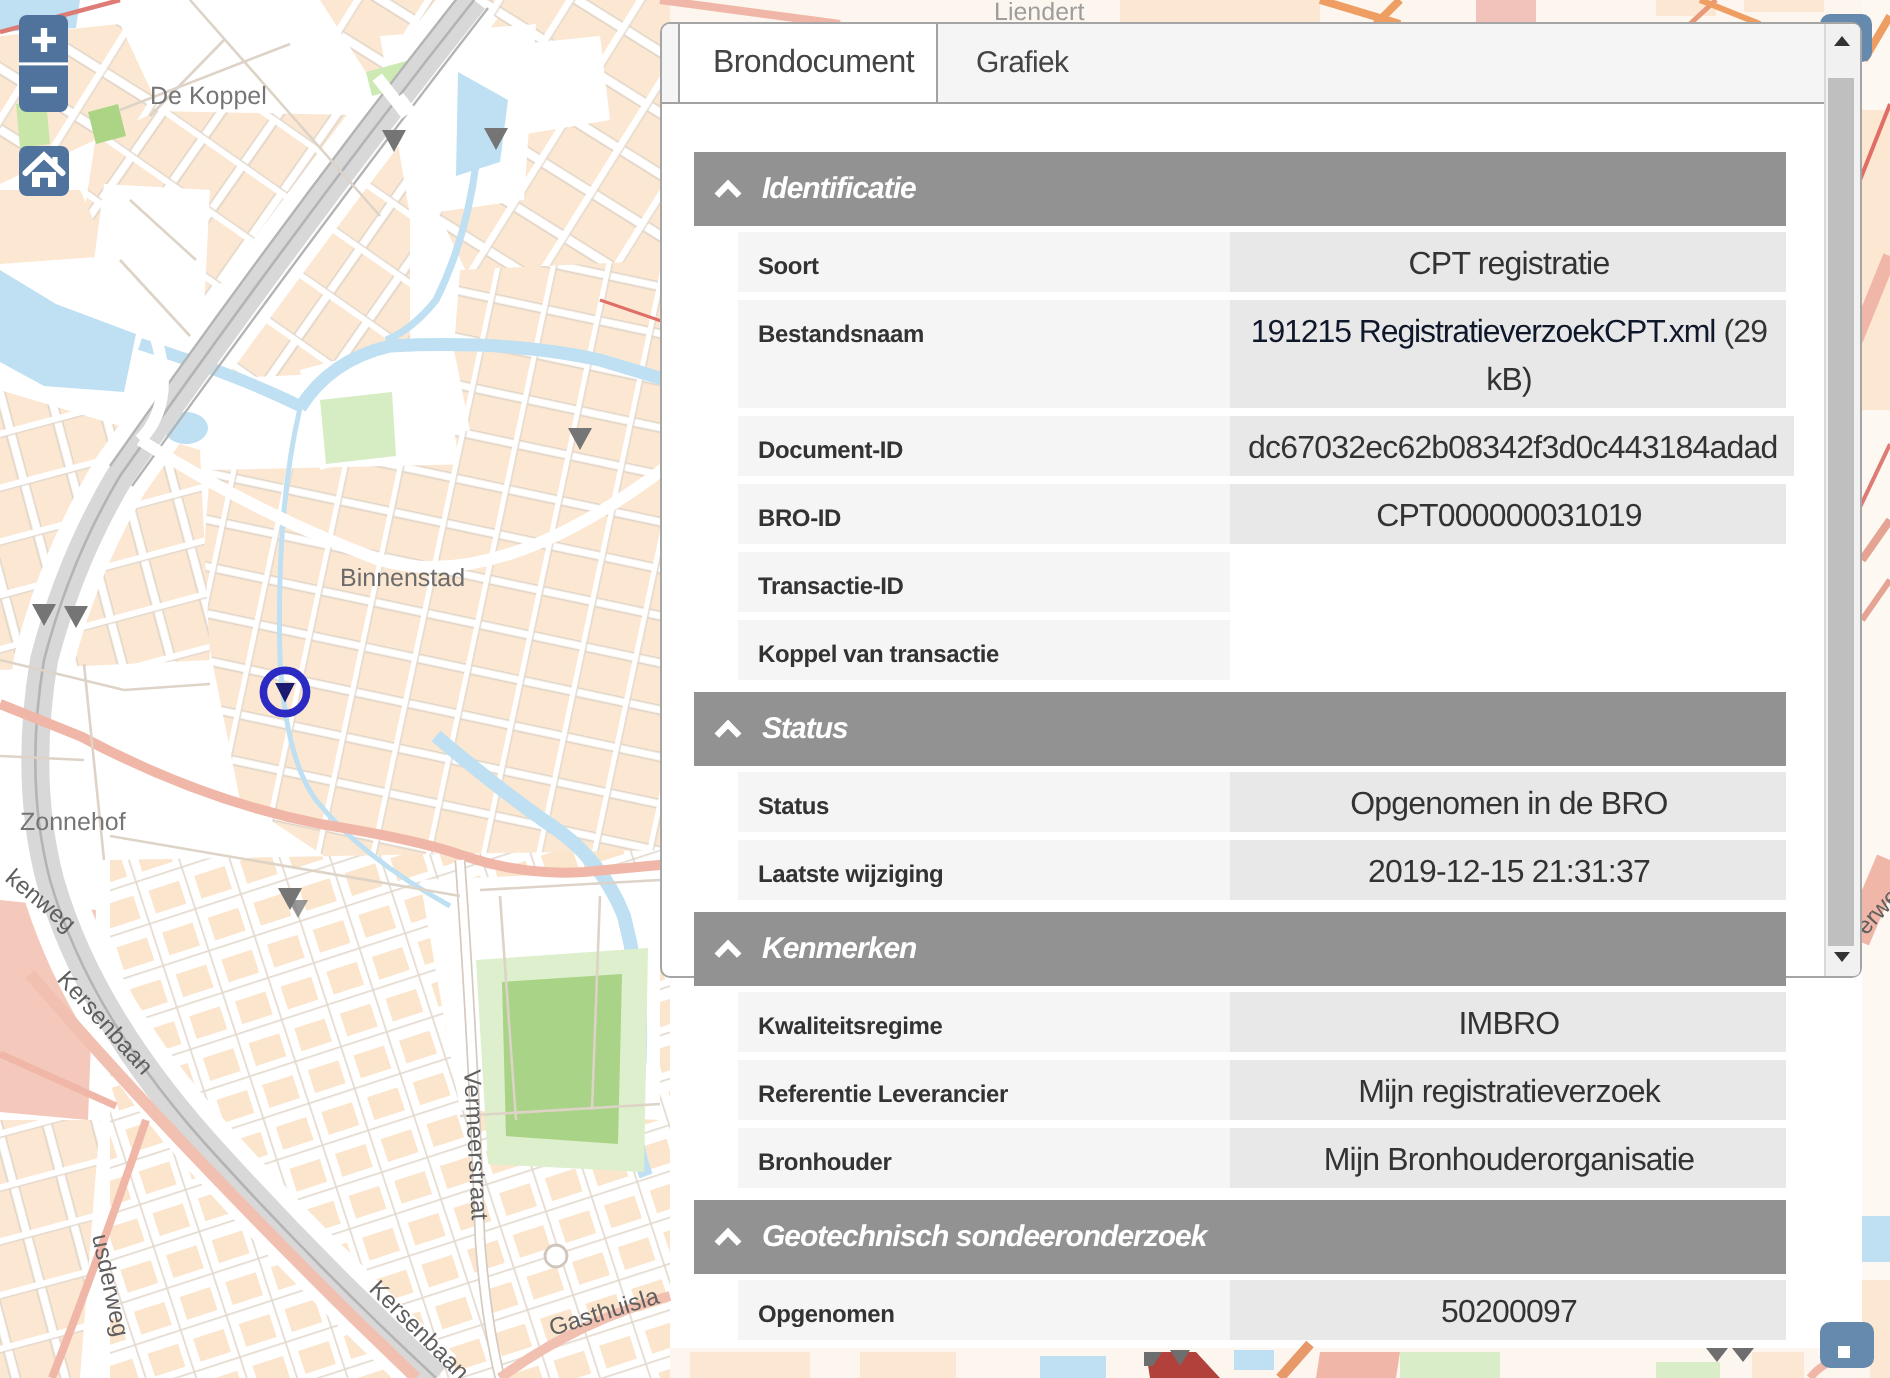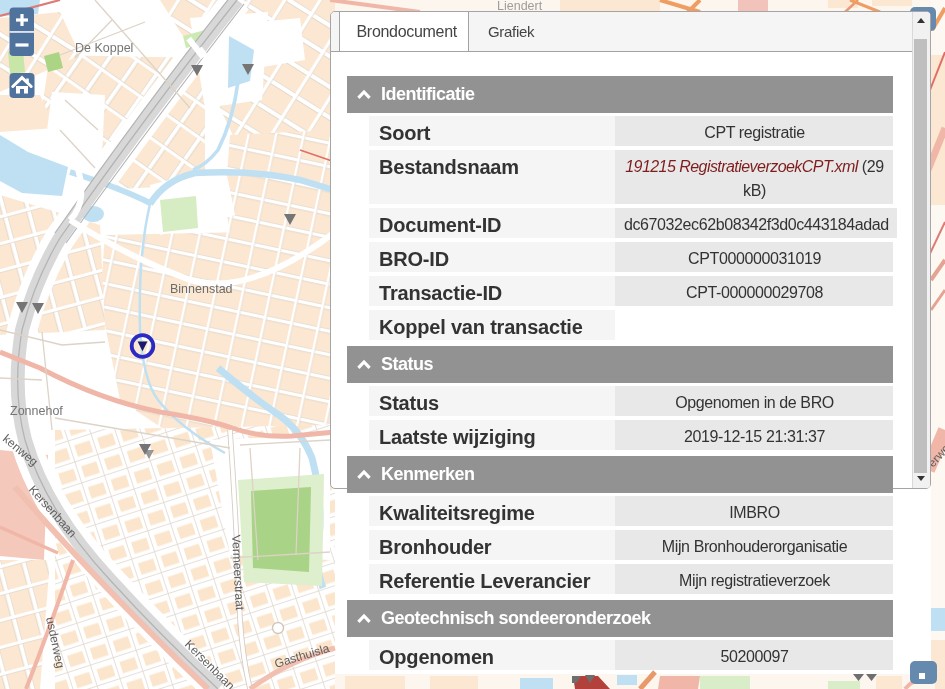--- a/index.html
+++ b/index.html
@@ -9,25 +9,25 @@
 #btntop{left:910px;top:7px;width:26px;height:24px;}
 #btnbot{left:910px;top:661px;width:27px;height:23px;}
 #btnbot .sq{position:absolute;left:9px;top:12px;width:6px;height:6px;background:#fff;}
 #panel{position:absolute;left:330px;top:11px;width:601px;height:478px;background:#fff;border:1px solid #a5a5a5;border-radius:5px;z-index:10;box-sizing:border-box;color:#333;font-size:16px;}
 #tabbar{position:relative;height:39px;background:#f5f5f5;border-bottom:1px solid #a2a2a2;border-radius:4px 4px 0 0;}
 #tab1{position:absolute;left:8px;top:0px;width:130px;height:39px;background:#fff;border-left:1px solid #a2a2a2;border-right:1px solid #a2a2a2;box-sizing:border-box;font-size:16px;letter-spacing:-0.3px;color:#444;line-height:40px;padding-left:16.5px;}
 #tab2{position:absolute;left:157px;top:0;font-size:15px;letter-spacing:-0.3px;color:#444;line-height:40px;}
 #content{margin:0 37px 0 16px;padding-top:0;}
 .sect{height:37px;margin:6px 0 3px 0;background:#929292;color:#fff;font-weight:bold;display:flex;align-items:center;}
 .sect svg{margin-left:9px;}
-.sect span{margin-left:9px;letter-spacing:-0.5px;font-size:18px;}
+.sect span{margin-left:9px;letter-spacing:-0.5px;font-size:15px;font-style:italic;}
 .row{display:flex;margin:0 0 4px 22px;line-height:24px;letter-spacing:-0.4px;}
-.lbl{width:246px;background:#f5f5f5;font-weight:bold;padding:5px 0 1px 10px;box-sizing:border-box;flex-shrink:0;font-size:20px;letter-spacing:-0.2px;}
+.lbl{width:246px;background:#f5f5f5;font-weight:bold;padding:5px 0 1px 10px;box-sizing:border-box;flex-shrink:0;font-size:12px;letter-spacing:-0.2px;}
 .val{flex:1;background:#e8e8e8;padding:5px 8px 1px 9px;text-align:center;}
-a.lnk{color:#7f1d1d;text-decoration:none;letter-spacing:-0.55px;font-style:italic;}
+a.lnk{color:#0f172a;text-decoration:none;letter-spacing:-0.55px;}
 #sbar{position:absolute;right:0;top:0;bottom:0;width:18px;background:#f1f1f1;border-left:1px solid #d9d9d9;border-radius:0 3px 3px 0;box-sizing:border-box;}
 #sbar .up{position:absolute;left:4px;top:6px;width:0;height:0;border-left:4.5px solid transparent;border-right:4.5px solid transparent;border-bottom:5.5px solid #333;}
 #sbar .dn{position:absolute;left:4px;bottom:7px;width:0;height:0;border-left:4.5px solid transparent;border-right:4.5px solid transparent;border-top:5.5px solid #333;}
 #sbar .th{position:absolute;left:1px;top:27px;width:13px;height:434px;background:#bfbfbf;}
 </style>
 </head>
 <body>
 <div id="map">
 <svg width="945" height="689" viewBox="0 0 945 689">
 <defs>
@@ -259,21 +259,20 @@
     <div class="row">
         <div class="lbl">Document-ID</div>
         <div class="val">dc67032ec62b08342f3d0c443184adad</div>
       </div>
     <div class="row">
         <div class="lbl">BRO-ID</div>
         <div class="val">CPT000000031019</div>
       </div>
     <div class="row">
         <div class="lbl">Transactie-ID</div>
-        <div class="val">CPT-000000029708</div>
       </div>
     <div class="row">
         <div class="lbl">Koppel van transactie</div>
       </div>
     <div class="sect">
         <svg width="16" height="11" viewBox="0 0 16 11">
           <path d="M2.4 8.8 L8 3 L13.6 8.8" stroke="#fff" stroke-width="3.2" fill="none"></path>
         </svg>
         <span>Status</span>
       </div>
@@ -289,26 +288,26 @@
         <svg width="16" height="11" viewBox="0 0 16 11">
           <path d="M2.4 8.8 L8 3 L13.6 8.8" stroke="#fff" stroke-width="3.2" fill="none"></path>
         </svg>
         <span>Kenmerken</span>
       </div>
     <div class="row">
         <div class="lbl">Kwaliteitsregime</div>
         <div class="val">IMBRO</div>
       </div>
     <div class="row">
+        <div class="lbl">Referentie Leverancier</div>
+        <div class="val">Mijn registratieverzoek</div>
+      </div>
+    <div class="row">
         <div class="lbl">Bronhouder</div>
         <div class="val">Mijn Bronhouderorganisatie</div>
-      </div>
-    <div class="row">
-        <div class="lbl">Referentie Leverancier</div>
-        <div class="val">Mijn registratieverzoek</div>
       </div>
     <div class="sect">
         <svg width="16" height="11" viewBox="0 0 16 11">
           <path d="M2.4 8.8 L8 3 L13.6 8.8" stroke="#fff" stroke-width="3.2" fill="none"></path>
         </svg>
         <span>Geotechnisch sondeeronderzoek</span>
       </div>
     <div class="row">
         <div class="lbl">Opgenomen</div>
         <div class="val">50200097</div>

